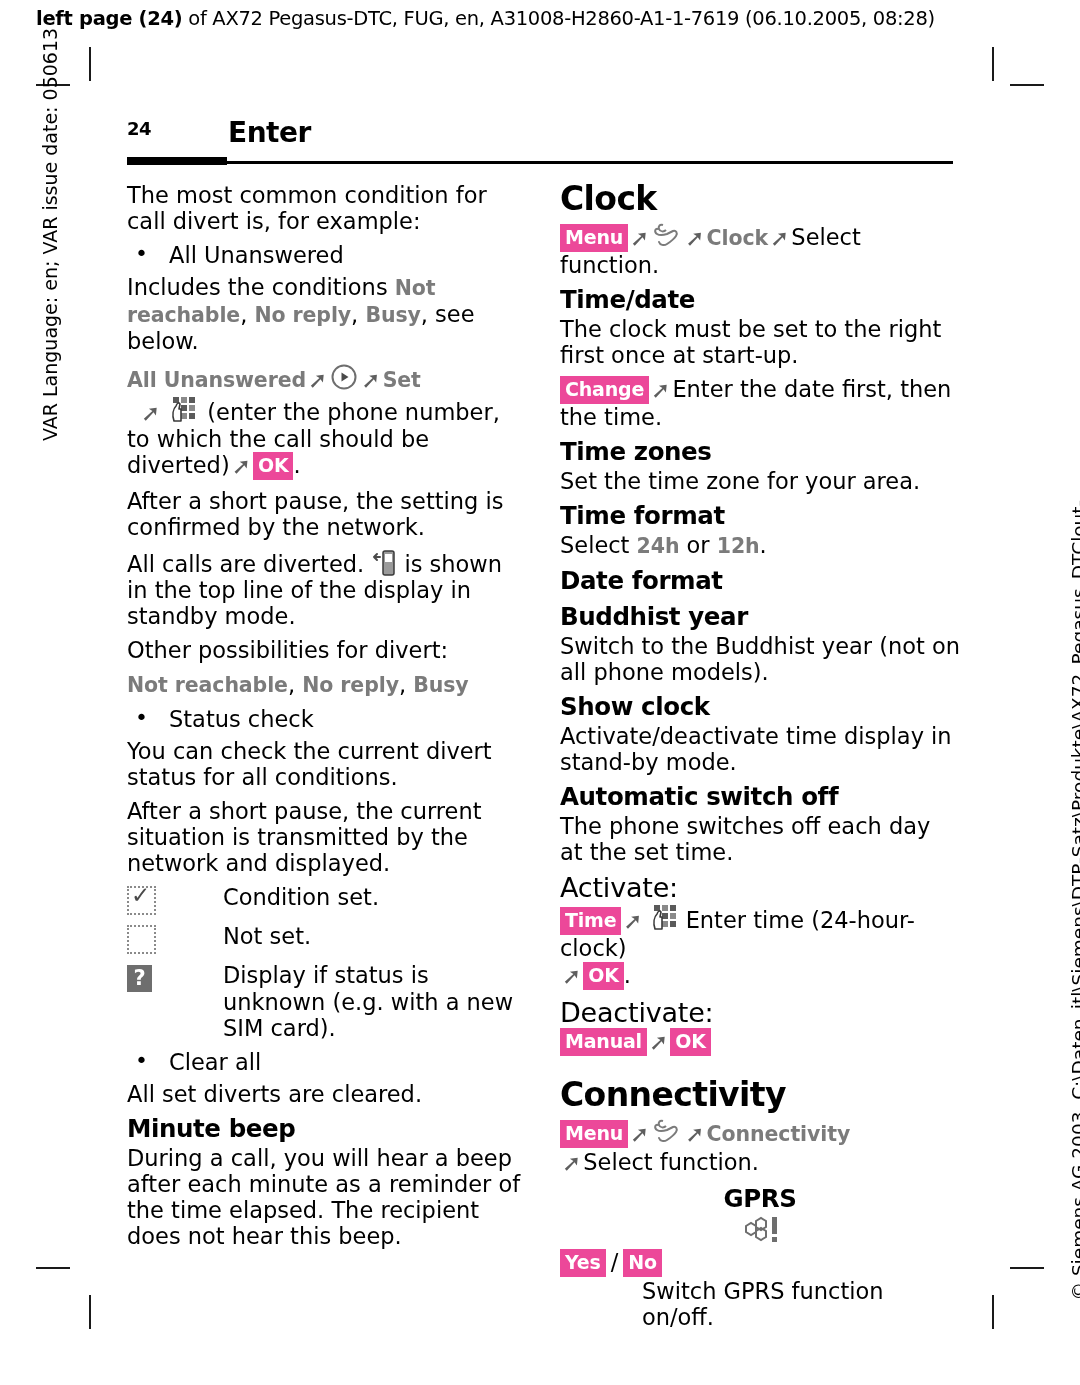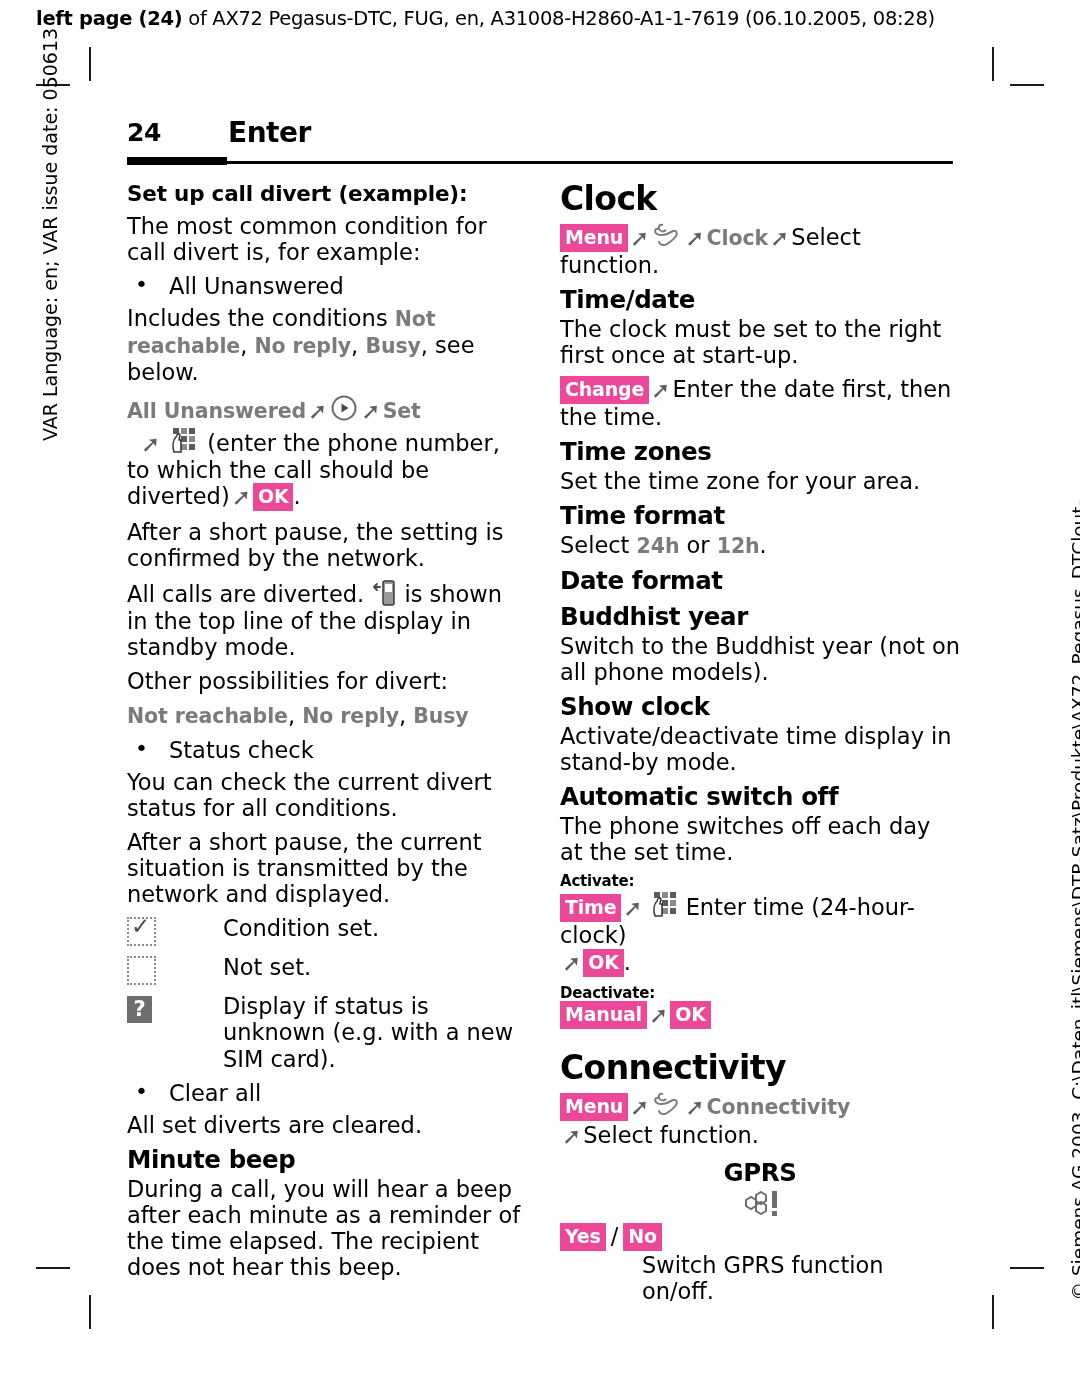--- a/index.html
+++ b/index.html
@@ -59,21 +59,21 @@
   
   .page-head {
     position: absolute;
     left: 127px;
     top: 118px;
     width: 826px;
     height: 48px;
   }
   .page-num {
     position: absolute; left: 0; top: 0;
-    font-size: 25px; font-weight: bold;
+    font-size: 18px; font-weight: bold;
     letter-spacing: -0.5px;
   }
   .page-chapter {
     position: absolute; left: 101px; top: -2px;
     font-size: 28px; font-weight: bold;
     letter-spacing: -0.5px;
   }
   .rule-thick {
     position: absolute; left: 0; top: 39px;
     width: 100px; height: 8px; background: #000;
@@ -104,22 +104,22 @@
     line-height: 1.06;
   }
   .h2 {
     font-size: 24.5px;
     font-weight: bold;
     letter-spacing: -0.4px;
     margin: 9px 0 2px 0;
     line-height: 1.1;
   }
   .h3 {
-    font-size: 15px;
-    font-weight: bold;
+    font-size: 27px;
+    font-weight: normal;
     letter-spacing: -0.2px;
     margin: 8px 0 0 0;
     line-height: 1.1;
   }
   .lead {
     font-size: 21.5px;
     font-weight: bold;
     letter-spacing: -0.2px;
     margin: 0 0 6px 0;
   }
@@ -242,21 +242,20 @@
 
 <div class="page-head">
   <div class="page-num">24</div>
   <div class="page-chapter">Enter</div>
   <div class="rule-thick"></div>
   <div class="rule-thin"></div>
 </div>
 
 <div class="col col-left">
 
-  <p class="lead">Set up call divert (example):</p>
 
   <p class="body">The most common condition for call divert is, for example:</p>
 
   <div class="bullet">
     <span>All Unanswered</span>
   </div>
 
   <p class="body"><span>Includes the conditions </span><span class="ui">Not reachable</span><span>, </span><span class="ui">No reply</span><span>, </span><span class="ui">Busy</span><span>, see below.</span></p>
 
   <p class="tight"><span class="ui">All Unanswered</span><span class="arw">➚</span><span class="ico"><svg width="30" height="30" viewBox="0 0 30 30">

